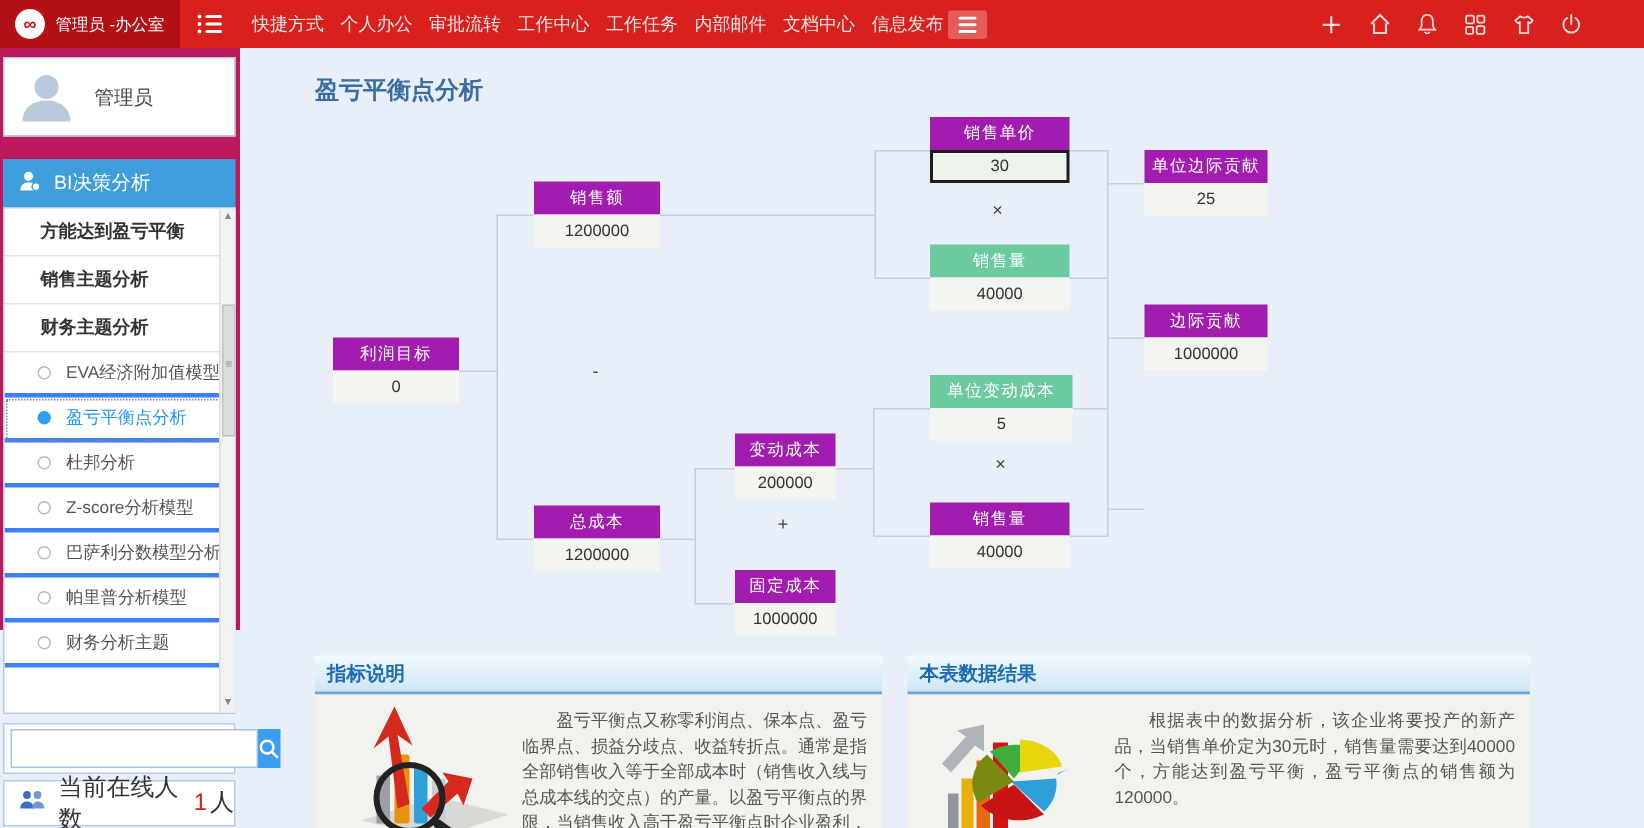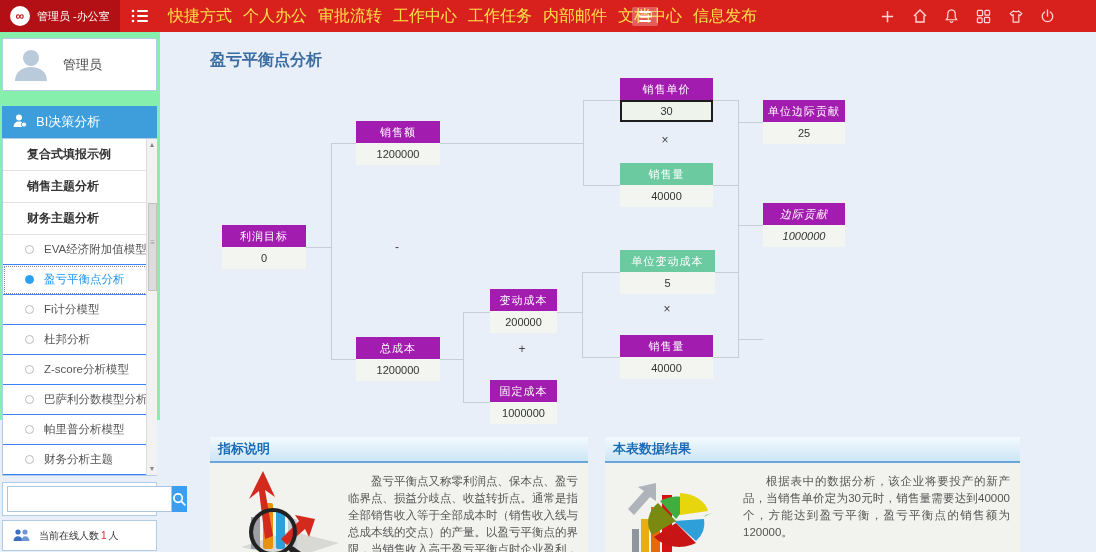--- a/index.html
+++ b/index.html
@@ -8,54 +8,54 @@
   #stage { position:relative; width:1096px; height:552px; background:#e9eff8; overflow:hidden; }
 
   
   #topbar { position:absolute; left:0; top:0; width:1096px; height:32px; background:#d8211d; z-index:30; }
   #brand { position:absolute; left:0; top:0; width:120px; height:32px; background:#b21014; display:flex; align-items:center; }
   #logo { width:20px; height:20px; border-radius:50%; background:#fff; margin-left:10px;
           display:flex; align-items:center; justify-content:center; color:#c40f12; font-weight:bold; font-size:12px; }
   #brand-label { color:#fff; font-size:11px; margin-left:7px; white-space:nowrap; }
   #list-icon { position:absolute; left:131px; top:9px; }
   #topnav { position:absolute; left:168px; top:0; height:32px; display:flex; align-items:center; gap:11px; }
-  .nav-item { color:#fde047; font-size:16px; white-space:nowrap; cursor:pointer; }
+  .nav-item { color:#e5e5e5; font-size:12px; white-space:nowrap; cursor:pointer; }
   #active-menu { position:absolute; left:632px; top:7px; width:26px; height:19px; background:rgba(255,255,255,.28);
                  border-radius:2px; display:flex; align-items:center; justify-content:center; }
   #topbar-icons { position:absolute; right:40px; top:0; height:32px; display:flex; align-items:center; gap:15px; }
   .tb-icon { width:17px; height:17px; display:flex; align-items:center; justify-content:center; cursor:pointer; }
 
   
-  #sidebar { position:absolute; left:0; top:32px; width:160px; height:388px; background:#86efac; z-index:20; }
+  #sidebar { position:absolute; left:0; top:32px; width:160px; height:388px; background:#be185d; z-index:20; }
   .side-box { position:absolute; left:2px; width:155px; background:#fff; border:1px solid #b3cce6; }
   #user-card { top:6px; height:53px; display:flex; align-items:center; }
   #avatar { width:40px; height:40px; margin-left:8px; }
   #user-name { font-size:13px; color:#444; margin-left:12px; }
   #bi-bar { position:absolute; left:2px; top:74px; width:155px; height:32px; background:#3e9edc;
             display:flex; align-items:center; color:#fff; font-size:13px; }
   #bi-bar .bi-ico { margin:0 8px 0 10px; }
   #side-menu { top:106px; height:338px; overflow:hidden; }
   .side-cat { height:32px; line-height:31px; padding-left:24px; font-size:12px; font-weight:bold; color:#333;
               border-bottom:1px solid #e3e3e3; cursor:pointer; }
   .side-item { height:30px; display:flex; align-items:center; font-size:11.5px; color:#555;
-               border-bottom:1px solid #3b82f6; cursor:pointer; }
+               border-bottom:3px solid #3b82f6; cursor:pointer; }
   .radio { width:9px; height:9px; border-radius:50%; border:1px solid #bbb; background:#fff; margin:0 10px 0 22px; flex:0 0 auto; }
   .side-item.selected { outline:1px dotted #888; outline-offset:-2px; color:#2196f3; }
   .side-item.selected .radio { background:#2b9ff2; border-color:#2b9ff2; }
   .side-item span.lbl { white-space:nowrap; overflow:hidden; }
   
   #side-scroll { position:absolute; right:3px; top:107px; width:11px; height:336px; background:#f2f2f2; border-left:1px solid #ddd; }
   .scr-btn { position:absolute; left:0; width:10px; height:12px; color:#888; font-size:7px; text-align:center; line-height:12px; cursor:pointer; }
   #scr-thumb { position:absolute; left:1px; top:64px; width:9px; height:88px; background:#dcdcdc; border:1px solid #c2c2c2; cursor:grab; }
   #scr-thumb:after { content:"≡"; display:block; text-align:center; color:#999; font-size:8px; margin-top:34px; }
 
   #search-row { top:450px; height:34px; display:flex; align-items:center; padding:4px; }
   #search-input { flex:1; height:26px; border:1px solid #aac6e2; background:#fff; outline:none; padding:0 4px; font-size:12px; }
   #search-btn { width:28px; height:26px; background:#3c9ef0; border:none; cursor:pointer; display:flex; align-items:center; justify-content:center; }
-  #online-row { top:488px; height:31px; display:flex; align-items:center; font-size:10px; color:#333; }
+  #online-row { top:488px; height:31px; display:flex; align-items:center; font-size:16px; color:#333; }
   #online-row .ppl { margin:0 8px 0 10px; }
   #online-count { color:#e02020; margin:0 2px; }
 
   
   #page-title { position:absolute; left:210px; top:50px; font-size:16px; font-weight:bold; color:#3a6da1; z-index:5; }
   #diagram { position:absolute; left:0; top:0; width:1096px; height:552px; z-index:4; }
   .node { position:absolute; }
   .n-head { height:22px; line-height:22px; text-align:center; color:#fff; font-size:11px; letter-spacing:1px; }
   .n-blue { background:#a21caf; }
   .n-green { background:#6ccaa1; }
@@ -174,34 +174,30 @@
           <circle cx="7" cy="4.5" r="3"></circle>
               <path d="M1.5 14c0-3.5 2.5-5.5 5.5-5.5S12.5 10.5 12.5 14z"></path>
           <circle cx="12" cy="11.5" r="2.6" fill="#fff" stroke="#3e9edc" stroke-width="1"></circle>
             </g>
           </svg>
       </span>
       <span>BI决策分析</span>
     </div>
 
     <div class="side-box" id="side-menu">
-        <div class="side-cat">复合式填报示例</div>
+        <div class="side-cat">方能达到盈亏平衡</div>
         <div class="side-cat">销售主题分析</div>
         <div class="side-cat">财务主题分析</div>
         <div class="side-item">
           <span class="radio"></span>
           <span class="lbl">EVA经济附加值模型</span>
         </div>
         <div class="side-item selected">
           <span class="radio"></span>
           <span class="lbl">盈亏平衡点分析</span>
-        </div>
-        <div class="side-item">
-          <span class="radio"></span>
-          <span class="lbl">Fi计分模型</span>
         </div>
         <div class="side-item">
           <span class="radio"></span>
           <span class="lbl">杜邦分析</span>
         </div>
         <div class="side-item">
           <span class="radio"></span>
           <span class="lbl">Z-score分析模型</span>
         </div>
         <div class="side-item">
@@ -310,21 +306,21 @@
         <div class="n-val">200000</div>
       </div>
       <div class="node" style="left: 490px; top: 380px; width: 67px;">
         <div class="n-head n-blue">固定成本</div>
         <div class="n-val">1000000</div>
       </div>
       <div class="node" style="left: 763px; top: 100px; width: 82px;">
         <div class="n-head n-blue">单位边际贡献</div>
         <div class="n-val">25</div>
       </div>
-      <div class="node" style="left: 763px; top: 203px; width: 82px; font-style: italic;">
+      <div class="node" style="left: 763px; top: 203px; width: 82px;">
         <div class="n-head n-blue">边际贡献</div>
         <div class="n-val">1000000</div>
       </div>
       <div class="op" style="left: 390px; top: 240px;">-</div>
       <div class="op" style="left: 658px; top: 133px;">×</div>
       <div class="op" style="left: 515px; top: 342px;">+</div>
       <div class="op" style="left: 660px; top: 302px;">×</div>
     </div>
 
   <div class="panel" id="panel-indicator">

